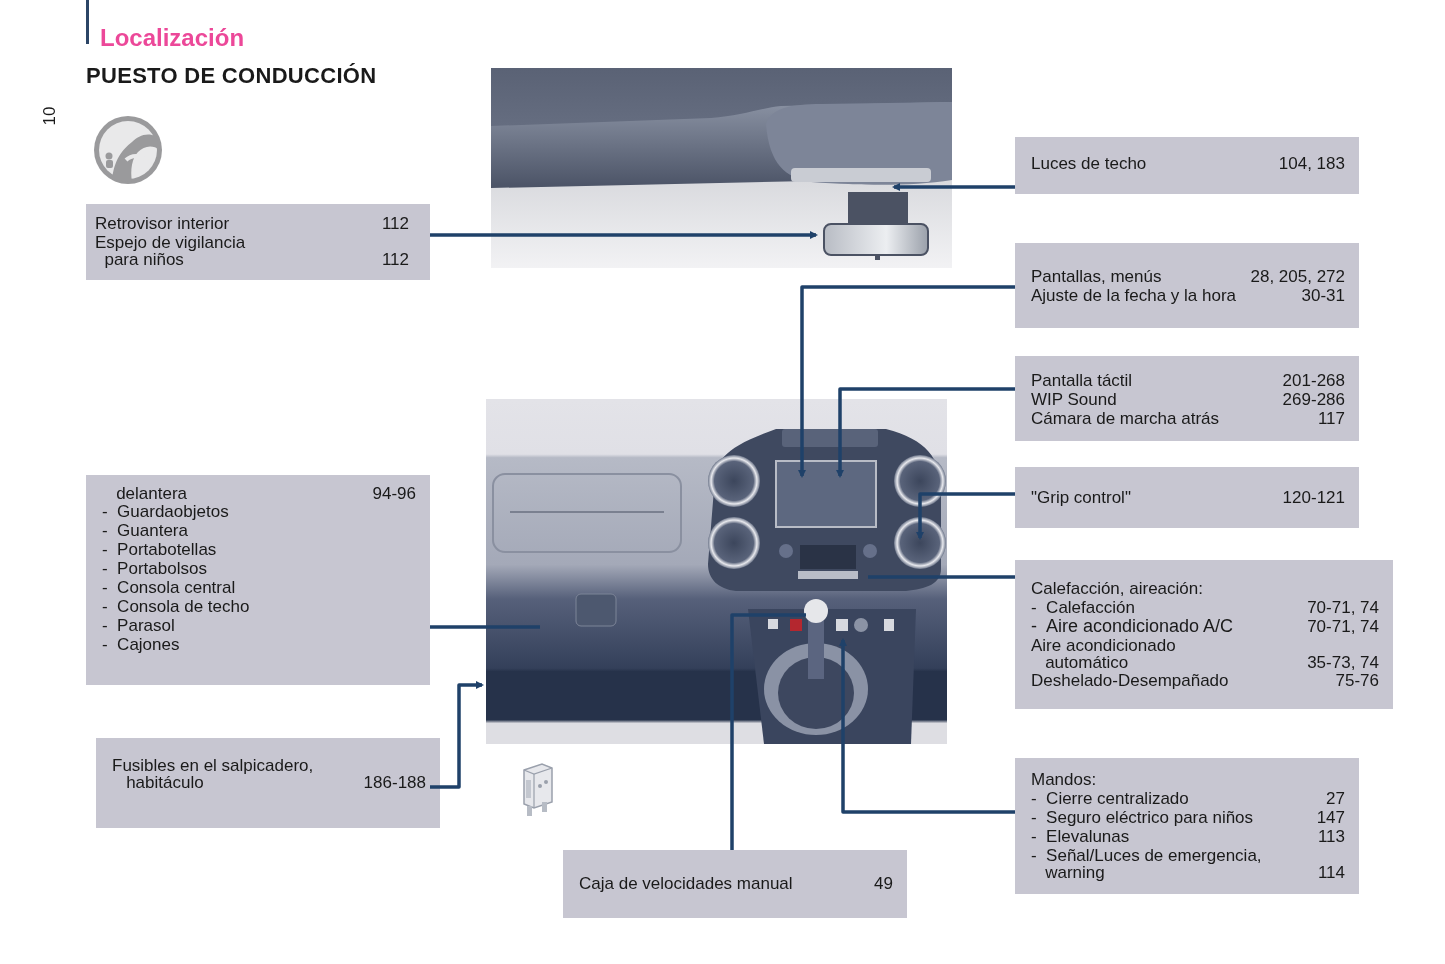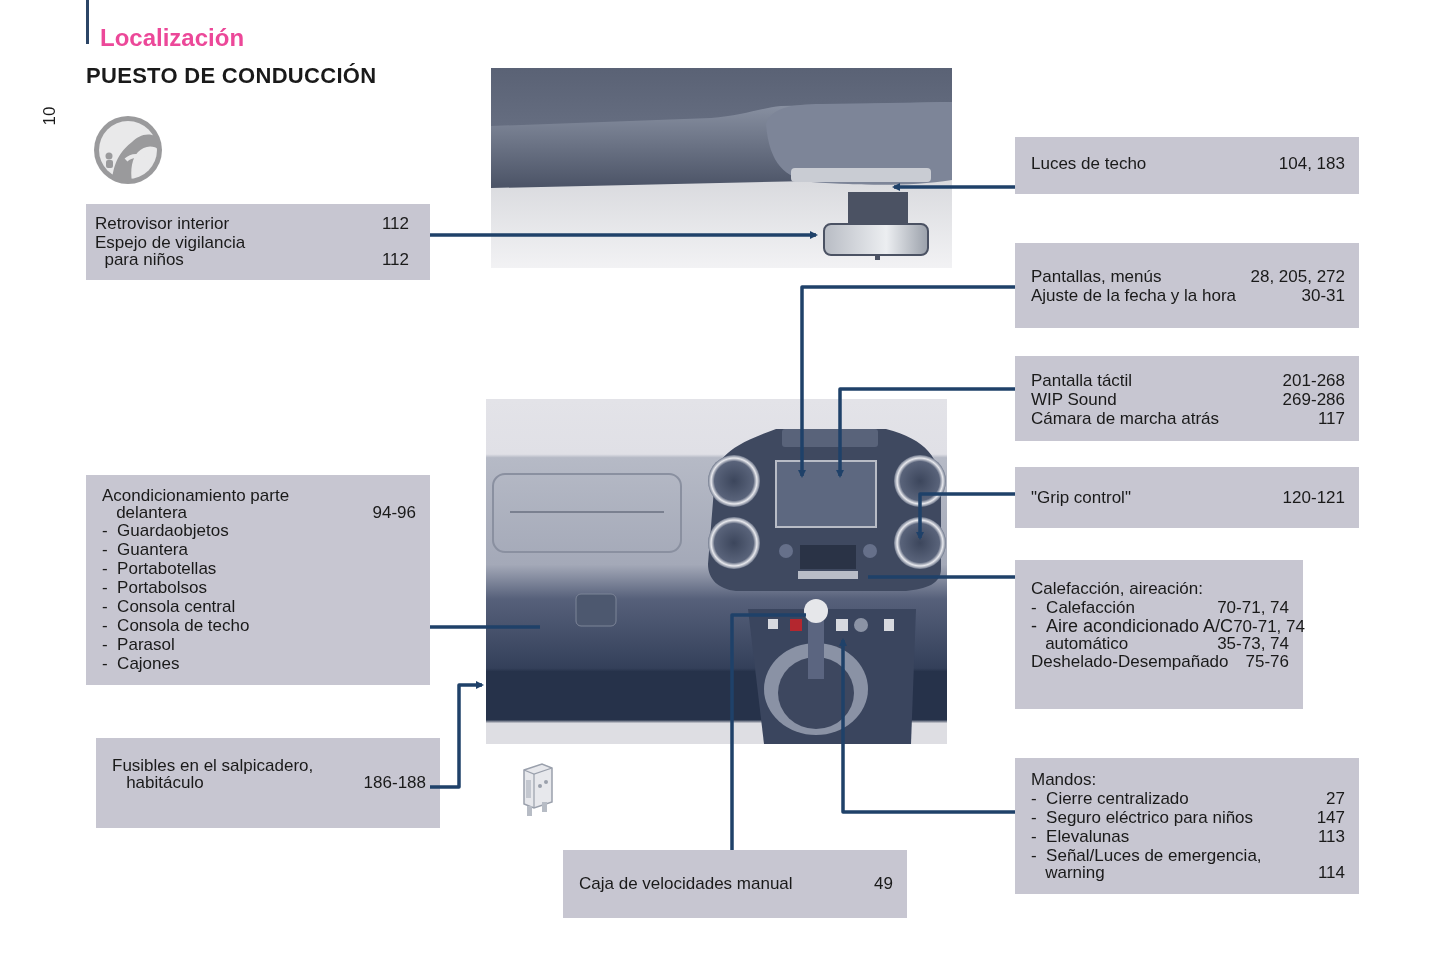--- a/index.html
+++ b/index.html
@@ -146,39 +146,39 @@
 <div class="box" style="left:1015px;top:356px;width:344px;height:85px;padding:15px 14px 0 16px;">
   <div class="row"><span class="lbl">Pantalla táctil</span><span class="ref">201-268</span></div>
   <div class="row"><span class="lbl">WIP Sound</span><span class="ref">269-286</span></div>
   <div class="row"><span class="lbl">Cámara de marcha atrás</span><span class="ref">117</span></div>
 </div>
 
 <div class="box" style="left:1015px;top:467px;width:344px;height:61px;padding:21px 14px 0 16px;">
   <div class="row"><span class="lbl">"Grip control"</span><span class="ref">120-121</span></div>
 </div>
 
-<div class="box" style="left:1015px;top:560px;width:288px;height:149px;padding:19px 14px 0 16px;">
+<div class="box" style="left:1015px;top:560px;width:378px;height:149px;padding:19px 14px 0 16px;">
   <div class="row"><span class="lbl">Calefacción, aireación:</span><span class="ref"></span></div>
   <div class="row"><span class="lbl">-  Calefacción</span><span class="ref">70-71, 74</span></div>
   <div class="row"><span class="lbl small">-  Aire acondicionado A/C</span><span class="ref">70-71, 74</span></div>
+  <div class="row"><span class="lbl">Aire acondicionado</span><span class="ref"></span></div>
   <div class="row" style="line-height:16px;"><span class="lbl">   automático</span><span class="ref">35-73, 74</span></div>
   <div class="row"><span class="lbl">Deshelado-Desempañado</span><span class="ref">75-76</span></div>
 </div>
 
 <div class="box" style="left:1015px;top:758px;width:344px;height:136px;padding:12px 14px 0 16px;">
   <div class="row"><span class="lbl">Mandos:</span><span class="ref"></span></div>
   <div class="row"><span class="lbl">-  Cierre centralizado</span><span class="ref">27</span></div>
   <div class="row"><span class="lbl">-  Seguro eléctrico para niños</span><span class="ref">147</span></div>
   <div class="row"><span class="lbl">-  Elevalunas</span><span class="ref">113</span></div>
   <div class="row"><span class="lbl">-  Señal/Luces de emergencia,</span><span class="ref"></span></div>
   <div class="row" style="line-height:16px;"><span class="lbl">   warning</span><span class="ref">114</span></div>
 </div>
 
 <div class="box" style="left:86px;top:475px;width:344px;height:210px;padding:11px 14px 0 16px;">
-  <div class="row"><span class="lbl">Acondicionamiento parte</span><span class="ref"></span></div>
   <div class="row" style="line-height:16px;"><span class="lbl">   delantera</span><span class="ref">94-96</span></div>
   <div class="row"><span class="lbl">-  Guardaobjetos</span></div>
   <div class="row"><span class="lbl">-  Guantera</span></div>
   <div class="row"><span class="lbl">-  Portabotellas</span></div>
   <div class="row"><span class="lbl">-  Portabolsos</span></div>
   <div class="row"><span class="lbl">-  Consola central</span></div>
   <div class="row"><span class="lbl">-  Consola de techo</span></div>
   <div class="row"><span class="lbl">-  Parasol</span></div>
   <div class="row"><span class="lbl">-  Cajones</span></div>
 </div>

